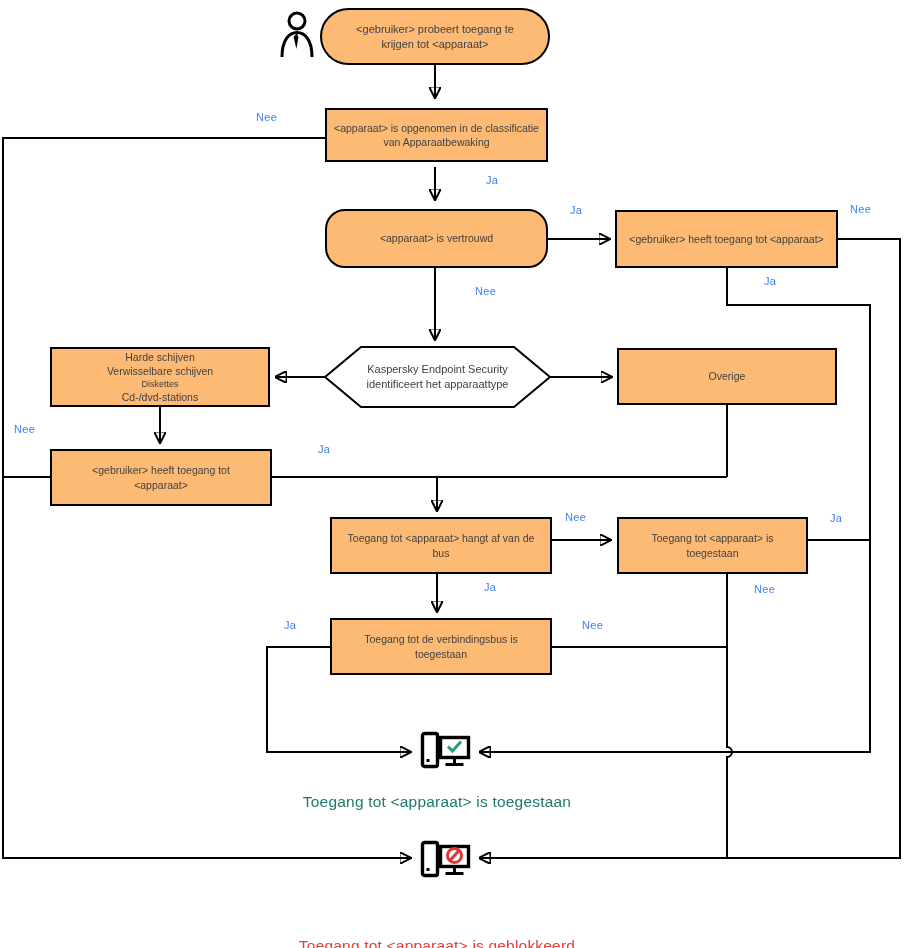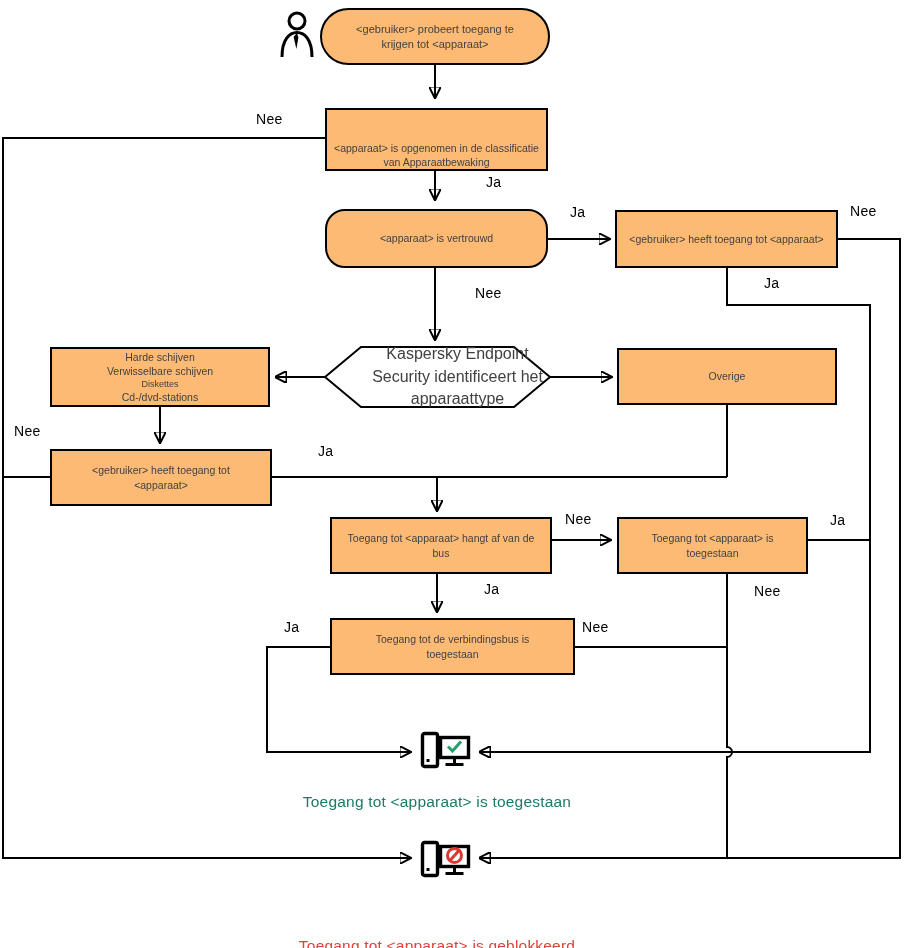--- a/index.html
+++ b/index.html
@@ -10,24 +10,24 @@
   svg.wires{position:absolute;left:0;top:0;width:905px;height:948px;}
   svg.wires path, svg.wires polyline{stroke:#000;stroke-width:2;fill:none;}
   .node{
     position:absolute;box-sizing:border-box;background:#fdba74;border:2px solid #000;
     display:flex;align-items:center;justify-content:center;text-align:center;
     color:#414141;font-size:10.5px;line-height:1.35;
   }
   .stadium{border-radius:30px;font-size:11px;}
   .hexlabel{
     position:absolute;display:flex;align-items:center;justify-content:center;
-    text-align:center;color:#414141;font-size:16px;line-height:1.4;background:transparent;margin-left:20px;
+    text-align:center;color:#414141;font-size:11px;line-height:1.4;background:transparent;
   }
   .lbl{
-    position:absolute;color:#000000;font-size:14px;letter-spacing:.3px;
+    position:absolute;color:#3b82f6;font-size:11px;letter-spacing:.3px;
   }
   .caption{
     position:absolute;left:137px;width:600px;text-align:center;
     font-size:15.5px;letter-spacing:.2px;
   }
   .caption.ok{color:#1e7a68;}
   .caption.blocked{color:#e0403a;}
   .icon-abs{position:absolute;}
   .stack{display:flex;flex-direction:column;align-items:center;justify-content:center;width:100%;}
   .stack span{display:block;}
@@ -71,21 +71,21 @@
   <svg class="icon-abs" style="left:279px;top:10px;" width="36" height="50" viewBox="0 0 36 50">
     <circle cx="18" cy="11" r="8" fill="none" stroke="#000" stroke-width="3"></circle>
     <path d="M3,47 C3,29.5 10.5,22.5 18,22.5 C25.5,22.5 33,29.5 33,47" fill="none" stroke="#000" stroke-width="3"></path>
     <path d="M18,23 L14.6,27 L17.4,39 L19.4,27.4 Z" fill="#000"></path>
   </svg>
 
   <div class="node stadium" style="left:320px;top:8px;width:230px;height:57px;padding:0 25px;">
     <span>&lt;gebruiker&gt; probeert toegang te krijgen tot &lt;apparaat&gt;</span>
   </div>
 
-  <div class="node" style="left:325px;top:108px;width:223px;height:63px;padding:0 1px;align-items:flex-end;">
+  <div class="node" style="left:325px;top:108px;width:223px;height:54px;padding:0 1px;">
     <span>&lt;apparaat&gt; is opgenomen in de classificatie van Apparaatbewaking</span>
   </div>
 
   <div class="node" style="left:325px;top:209px;width:223px;height:59px;border-radius:20px;">
     <span>&lt;apparaat&gt; is vertrouwd</span>
   </div>
 
   <div class="node" style="left:615px;top:210px;width:223px;height:58px;">
     <span>&lt;gebruiker&gt; heeft toegang tot &lt;apparaat&gt;</span>
   </div>
@@ -112,21 +112,21 @@
   </div>
 
   <div class="node" style="left:330px;top:517px;width:222px;height:57px;padding:0 8px;align-items:center;">
     <span>Toegang tot &lt;apparaat&gt; hangt af van de bus</span>
   </div>
 
   <div class="node" style="left:617px;top:517px;width:191px;height:57px;padding:0 20px;">
     <span>Toegang tot &lt;apparaat&gt; is toegestaan</span>
   </div>
 
-  <div class="node" style="left:330px;top:618px;width:245px;height:57px;padding:12px 20px;">
+  <div class="node" style="left:330px;top:618px;width:222px;height:57px;padding:12px 20px;">
     <span>Toegang tot de verbindingsbus is toegestaan</span>
   </div>
 
   <div class="lbl" style="left:256px;top:111px;">Nee</div>
   <div class="lbl" style="left:486px;top:174px;">Ja</div>
   <div class="lbl" style="left:570px;top:204px;">Ja</div>
   <div class="lbl" style="left:475px;top:285px;">Nee</div>
   <div class="lbl" style="left:850px;top:203px;">Nee</div>
   <div class="lbl" style="left:764px;top:275px;">Ja</div>
   <div class="lbl" style="left:14px;top:423px;">Nee</div>

